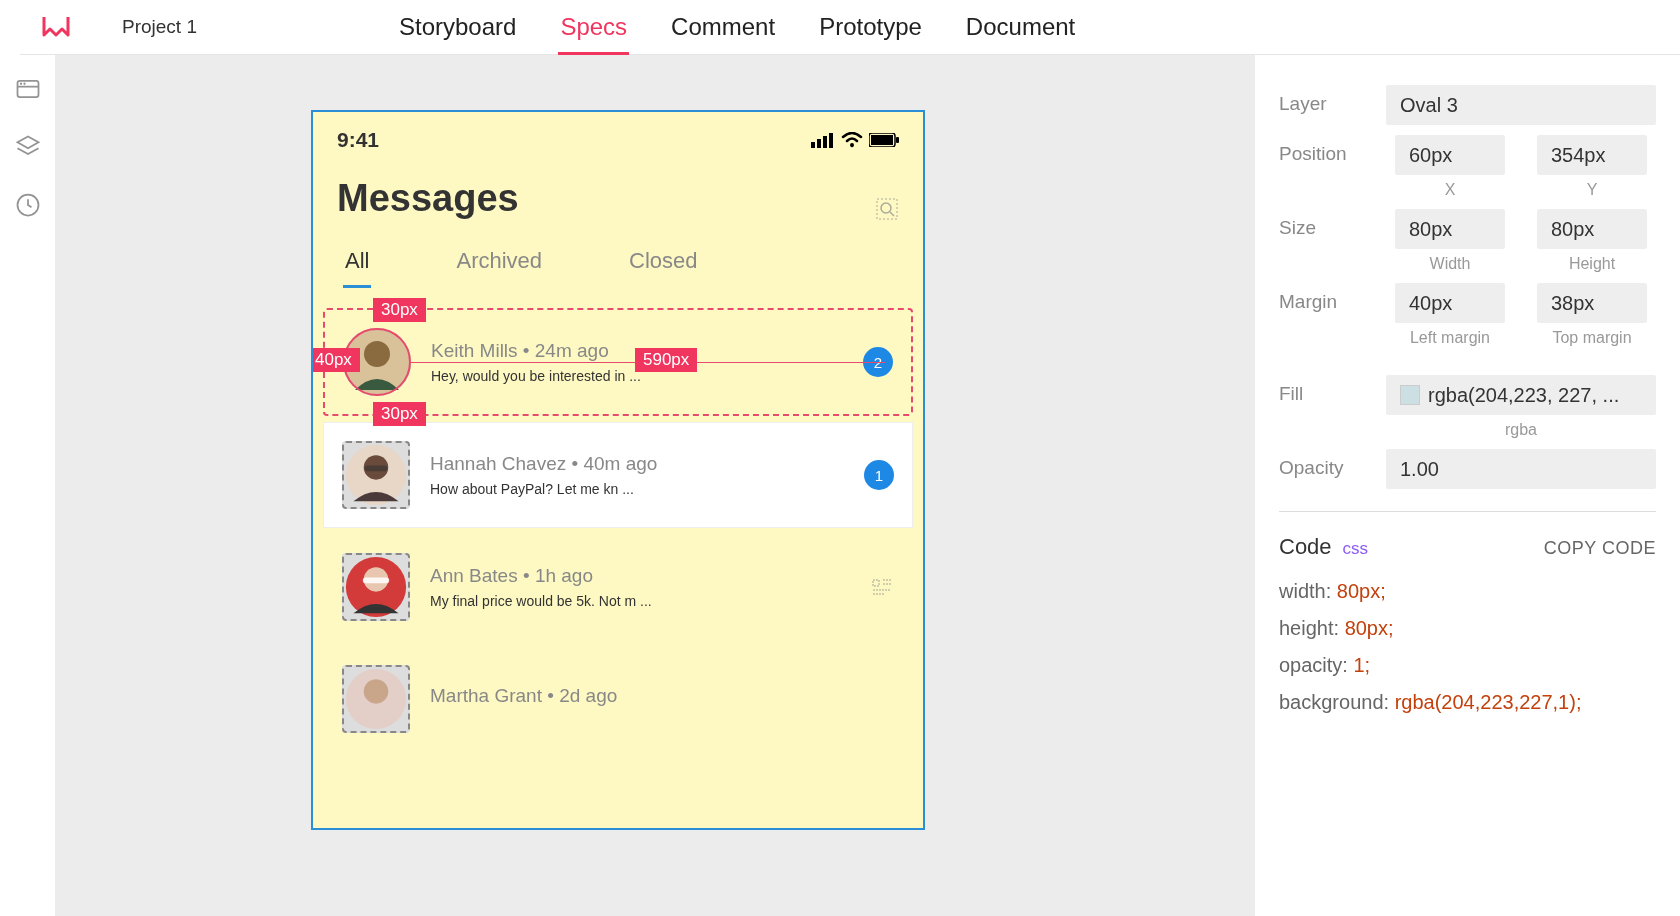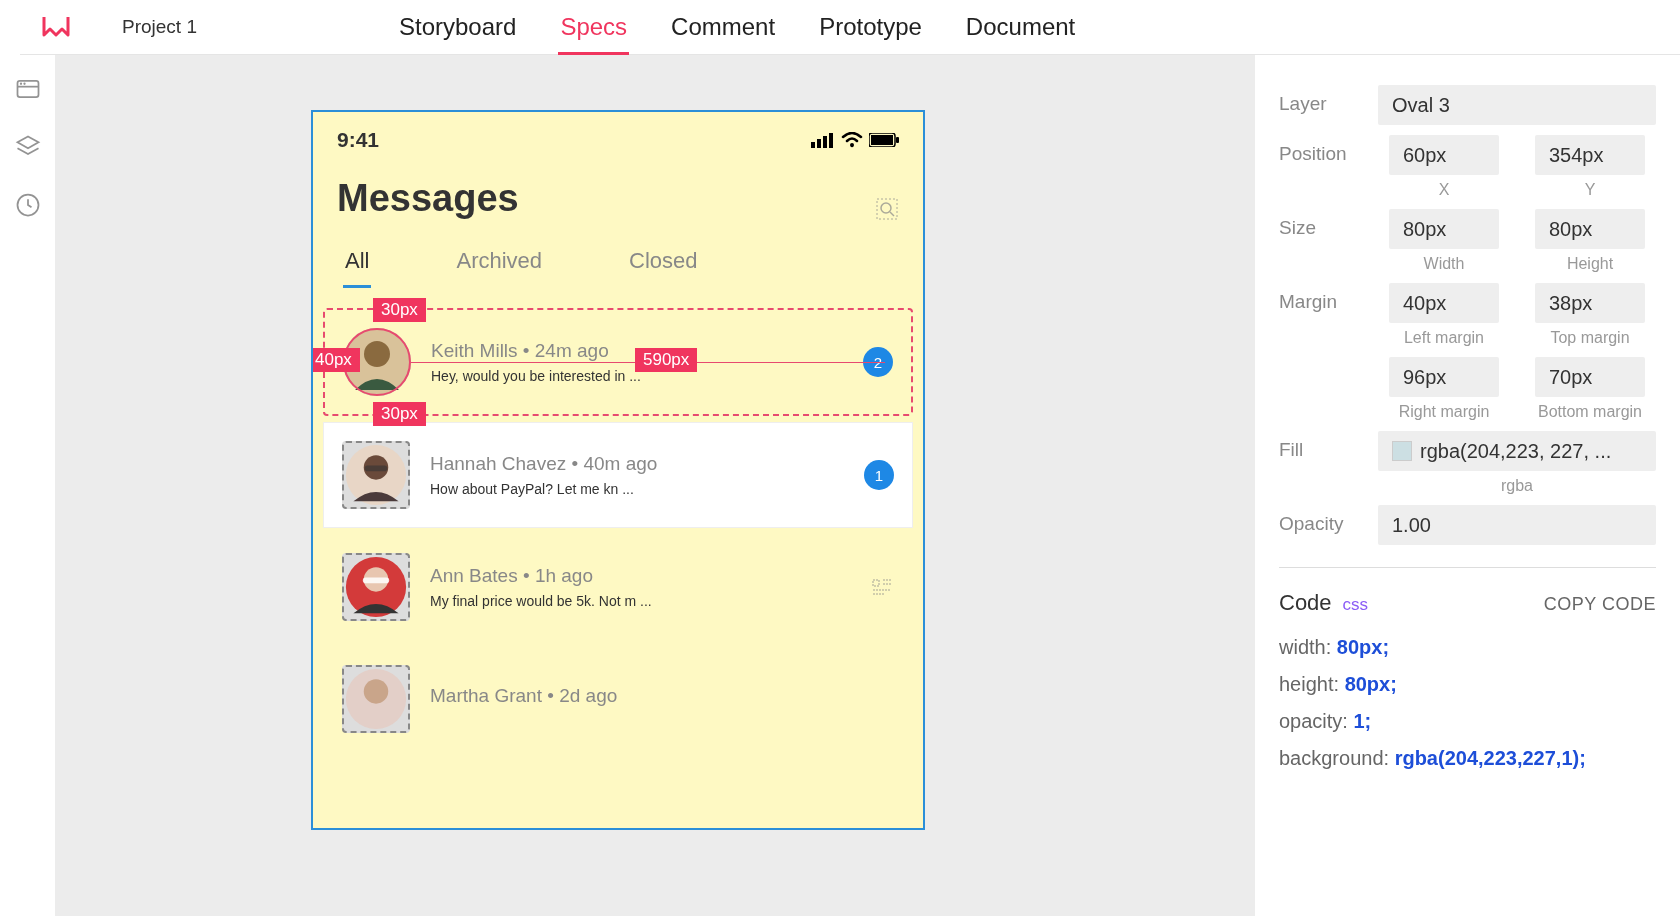--- a/index.html
+++ b/index.html
@@ -49,36 +49,36 @@
 .msg-text { font-size: 14px; color: #333; white-space: nowrap; overflow: hidden; text-overflow: ellipsis; }
 .badge { width: 30px; height: 30px; border-radius: 50%; background: #1e88e5; color: #fff; font-size: 15px; display: flex; align-items: center; justify-content: center; flex-shrink: 0; }
 .reply-icon { width: 24px; height: 20px; opacity: 0.5; }
 
 
 .spec-label { position: absolute; background: #f0355e; color: #fff; font-size: 17px; padding: 2px 8px; font-weight: 500; z-index: 5; }
 .redline-h { position: absolute; height: 1px; background: #e74a6f; z-index: 4; }
 
 
 .right-panel { position: absolute; right: 0; top: 55px; width: 425px; bottom: 0; background: #fff; padding: 30px 24px; overflow-y: auto; font-size: 18px; color: #555; }
-.prop-row { display: flex; align-items: flex-start; margin-bottom: 10px; gap: 4px; }
+.prop-row { display: flex; align-items: flex-start; margin-bottom: 10px; gap: 12px; }
 .prop-label { width: 95px; font-size: 19px; color: #888; padding-top: 8px; }
 .prop-values { flex: 1; display: flex; gap: 14px; flex-wrap: wrap; }
 .prop-col { display: flex; flex-direction: column; align-items: center; flex: 1; }
 .prop-box { background: #eee; padding: 8px 14px; font-size: 20px; color: #333; min-width: 110px; height: 40px; display: flex; align-items: center; border-radius: 2px; }
 .prop-box.wide { width: 100%; }
 .prop-sublabel { font-size: 16px; color: #999; margin-top: 6px; }
 .swatch { width: 20px; height: 20px; background: rgba(204,223,227,1); margin-right: 8px; border: 1px solid #ccc; }
 .divider { height: 1px; background: #ddd; margin: 22px 0; }
 .code-header { display: flex; justify-content: space-between; align-items: baseline; margin-bottom: 20px; }
 .code-title { font-size: 22px; color: #333; }
 .code-lang { font-size: 17px; color: #8b5cf6; margin-left: 6px; }
 .copy-code { font-size: 18px; color: #666; letter-spacing: 0.5px; cursor: pointer; }
 .code-line { font-size: 20px; color: #666; margin-bottom: 14px; }
 .code-key { color: #666; }
-.code-val { color: #1d4ed8; font-weight: 700; }
+.code-val { color: #c2410c; font-weight: 400; }
 </style>
 </head>
 <body>
 
 <div class="header">
   <div class="logo">
     <svg viewBox="0 0 32 32">
         <path d="M4 8 L4 26 L10 20 L16 26 L22 20 L28 26 L28 8" fill="none" stroke="#f0355e" stroke-width="3" stroke-linejoin="round"></path>
       </svg>
   </div>
@@ -276,30 +276,20 @@
         </div>
       <div class="prop-col">
           <div class="prop-box">38px</div>
           <div class="prop-sublabel">Top margin</div>
         </div>
     </div>
   </div>
 
   <div class="prop-row">
     <div class="prop-label"></div>
-    <div class="prop-values">
-      <div class="prop-col">
-          <div class="prop-box">96px</div>
-          <div class="prop-sublabel">Right margin</div>
-        </div>
-      <div class="prop-col">
-          <div class="prop-box">70px</div>
-          <div class="prop-sublabel">Bottom margin</div>
-        </div>
-    </div>
   </div>
 
   <div class="prop-row">
     <div class="prop-label">Fill</div>
     <div class="prop-values">
       <div class="prop-col" style="flex:1;">
         <div class="prop-box wide">
             <span class="swatch"></span>
             <span>rgba(204,223, 227, ...</span>
           </div>

